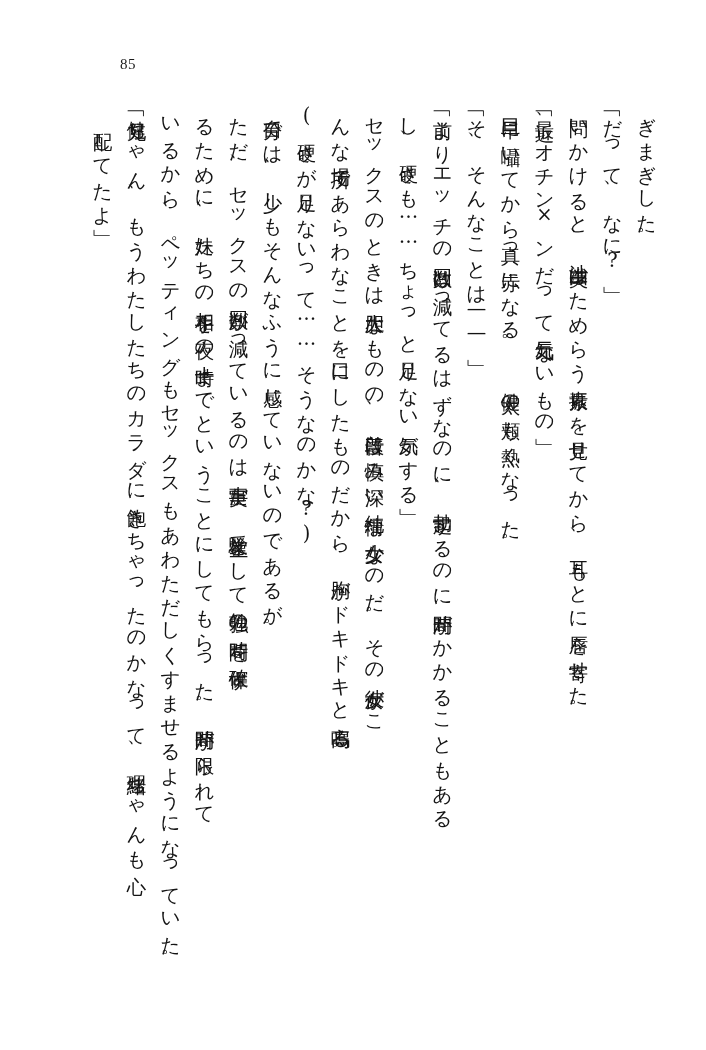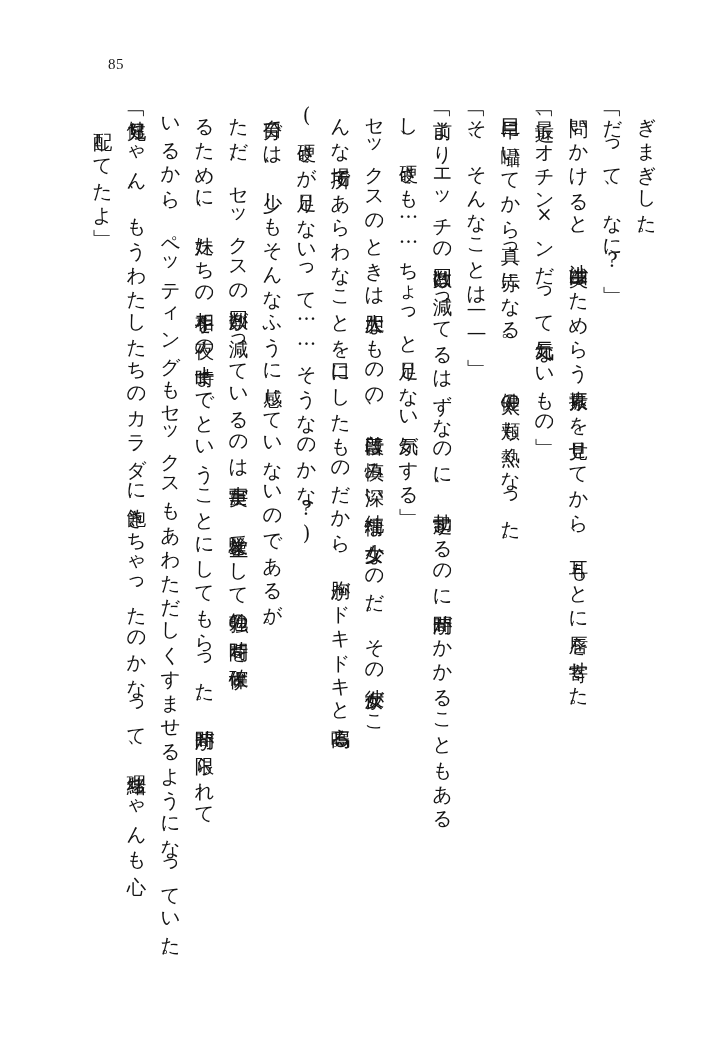--- a/index.html
+++ b/index.html
@@ -18,21 +18,21 @@
   .page {
     position: absolute;
     inset: 0;
     width: 706px;
     height: 1050px;
     background: #ffffff;
   }
   .page-number {
     position: absolute;
     top: 56px;
-    left: 108px;
+    left: 120px;
     font-size: 15px;
     letter-spacing: 0.5px;
     color: #1a1a1a;
     font-family: "Liberation Serif", "DejaVu Serif", serif;
   }
   .text-block {
     position: absolute;
     top: 104px;
     left: 78px;
     width: 578px;

